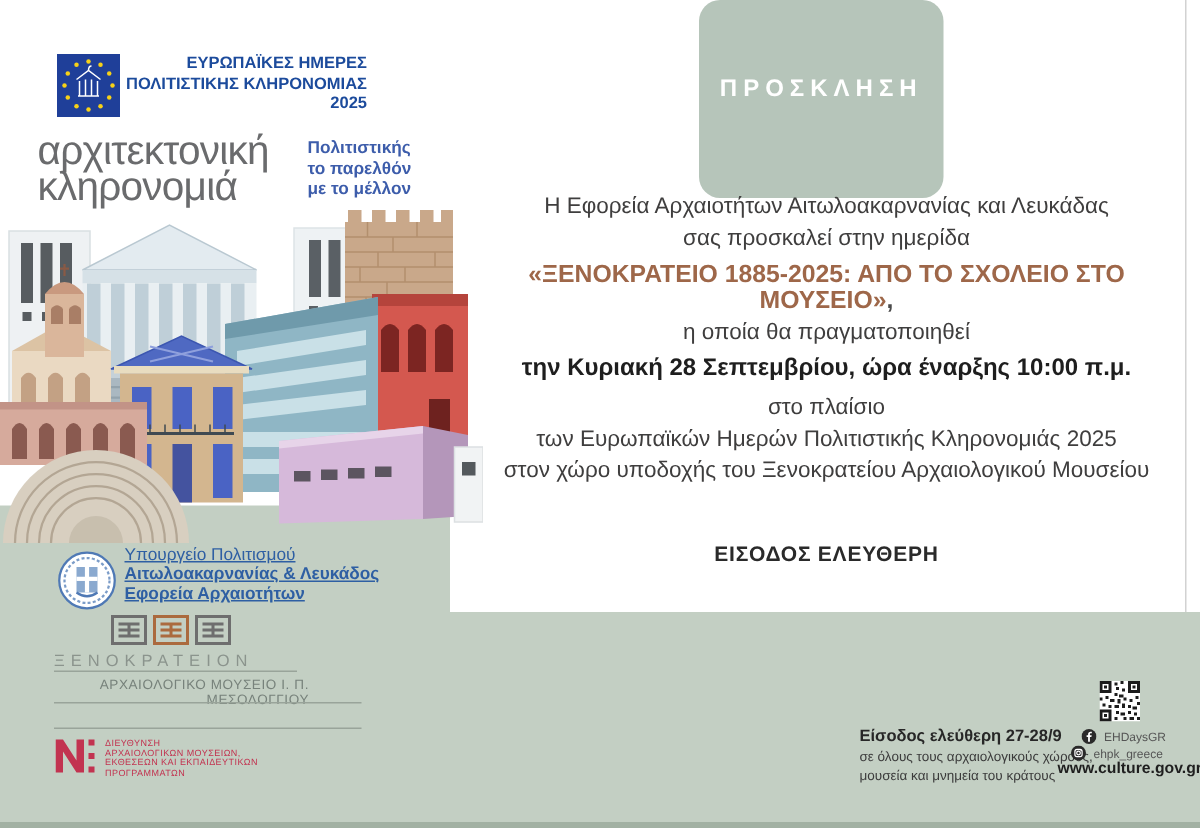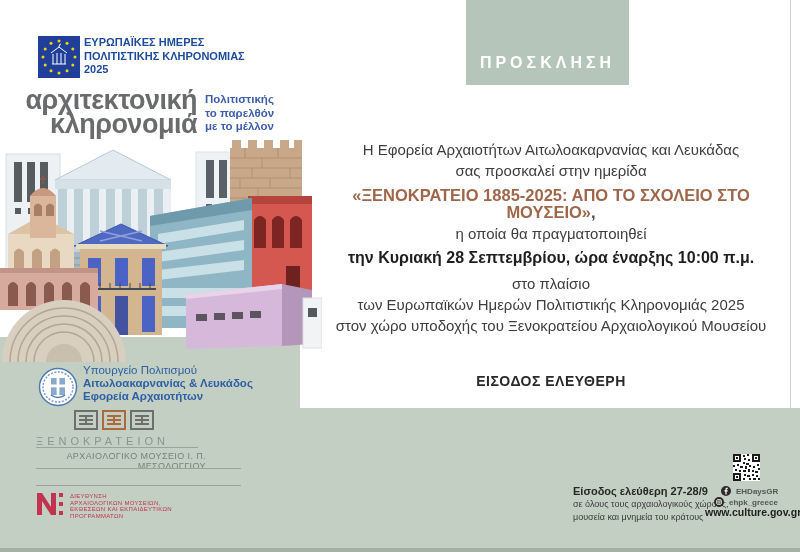--- a/index.html
+++ b/index.html
@@ -7,63 +7,63 @@
           font-family:"Liberation Sans",sans-serif;}
   .abs{position:absolute;}
 
   
   .green-band{left:0;top:337px;width:800px;height:215px;background:#c3cfc3;}
   .white-panel{left:300px;top:0;width:500px;height:408px;background:#ffffff;}
   .edge-line{left:790px;top:0;width:1px;height:408px;background:#d2d2d2;}
   .bottom-strip{left:0;top:548px;width:800px;height:4px;background:#a2b1a3;}
 
   
-  .banner{left:466px;top:0;width:163px;height:85px;background:#b6c5ba;
-          display:flex;align-items:flex-end;justify-content:center;padding-bottom:13px;box-sizing:border-box;}
+  .banner{left:466px;top:0;width:163px;height:132px;background:#b6c5ba;
+          display:flex;align-items:center;justify-content:center;padding-bottom:13px;box-sizing:border-box;border-radius:14px;}
   .banner span{color:#ffffff;font-weight:bold;font-size:16px;letter-spacing:4px;}
 
   
   .eu-logo{left:38px;top:36px;width:42px;height:42px;}
-  .eu-text{left:84px;top:36px;color:#1c4b9c;font-weight:bold;font-size:11px;line-height:13.5px;}
-  .title-block{left:25px;top:88px;width:172px;text-align:right;color:#6a6b6d;
-               font-weight:bold;font-size:27px;line-height:24px;letter-spacing:-0.5px;}
+  .eu-text{left:84px;top:36px;color:#1c4b9c;font-weight:bold;font-size:11px;line-height:13.5px;text-align:right;}
+  .title-block{left:25px;top:88px;width:172px;color:#6a6b6d;
+               font-weight:normal;font-size:27px;line-height:24px;letter-spacing:-0.5px;}
   .tagline{left:205px;top:93px;color:#3d5dab;font-weight:bold;font-size:11.5px;line-height:13.5px;}
 
   
   .inv{left:310px;top:126px;width:482px;text-align:center;color:#3f3e3e;}
   .inv-line{font-size:15px;line-height:16px;margin-top:5px;}
-  .inv-line.first{margin-top:16px;}
+  .inv-line.first{margin-top:4px;}
   .inv-heading{font-size:16.5px;line-height:17px;margin-top:8px;font-weight:bold;color:#9e6749;}
   .inv-heading .comma{color:#4a4a4a;}
   .inv-date{font-size:16px;line-height:17px;margin-top:7px;font-weight:bold;color:#1e1e1e;}
   .inv-line.gap{margin-top:10px;}
   .inv-entry{font-size:14px;line-height:15px;margin-top:40px;font-weight:bold;color:#2a2a2a;letter-spacing:0.5px;}
 
   
   .ministry-emblem{left:38px;top:367px;width:40px;height:40px;}
-  .ministry-text{left:83px;top:364px;font-size:11.5px;line-height:13px;color:#2e5fa3;}
+  .ministry-text{left:83px;top:364px;font-size:11.5px;line-height:13px;color:#2e5fa3;text-decoration:underline;}
   .ministry-text .b{font-weight:bold;}
 
   
   .meanders{left:74px;top:410px;}
   .xeno-name{left:36px;top:435px;width:162px;text-align:left;font-size:11px;letter-spacing:4px;color:#8b948d;}
   .rule{height:1px;background:#99a49a;}
   .xeno-sub{left:30px;top:451px;width:176px;text-align:right;font-size:9px;letter-spacing:0.4px;color:#77827b;}
   .dg-label{left:36px;top:472px;font-size:9px;font-weight:bold;color:#333333;white-space:nowrap;}
 
   
   .me-mark{left:37px;top:492px;}
   .me-text{left:70px;top:493px;font-size:6px;line-height:6.6px;color:#c23350;letter-spacing:0.3px;}
 
   
   .free-entry{left:573px;top:485px;color:#3c3c3c;}
   .free-entry .bold{font-size:11px;font-weight:bold;color:#272727;line-height:12px;}
   .free-entry .small{font-size:9px;line-height:9.5px;margin-top:3px;}
   .qr{left:733px;top:454px;}
-  .social-row{display:flex;align-items:center;gap:5px;color:#555555;font-size:8px;font-weight:bold;}
+  .social-row{display:flex;align-items:center;gap:5px;color:#555555;font-size:8px;}
   .social-fb{left:721px;top:486px;}
   .social-ig{left:714px;top:497px;}
   .website{left:705px;top:506px;font-size:10.5px;font-weight:bold;color:#1f1f1f;}
 </style>
 </head>
 <body>
 
 <div class="poster">
 
   <div class="abs green-band"></div>

